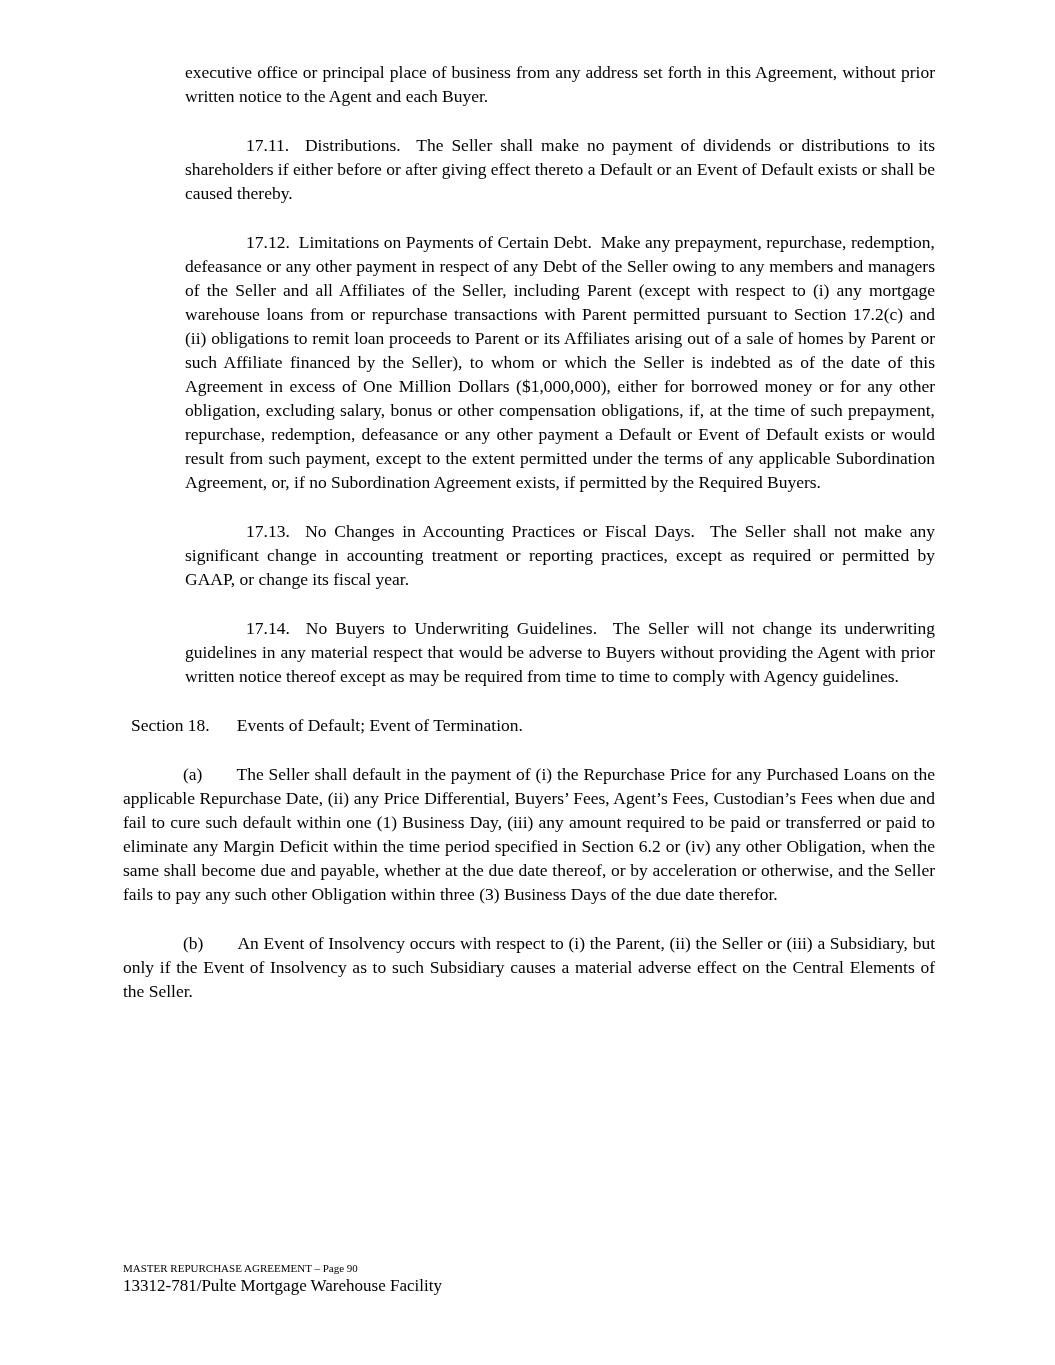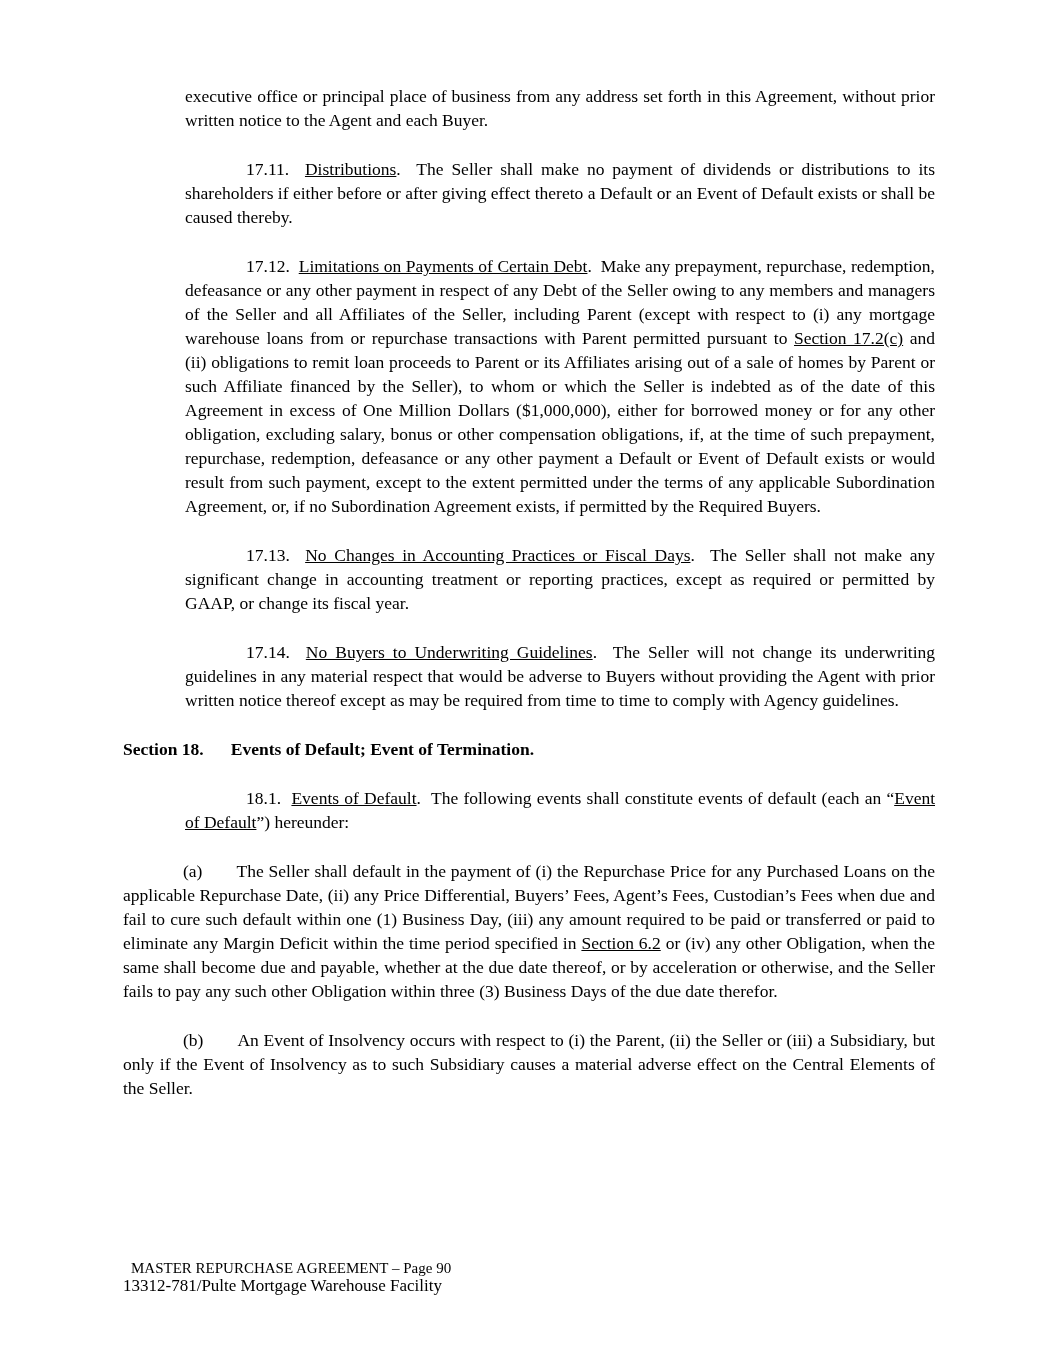--- a/index.html
+++ b/index.html
@@ -7,69 +7,68 @@
     padding: 0;
     background: #ffffff;
   }
   .page {
     position: relative;
     width: 1055px;
     height: 1365px;
     background: #ffffff;
     font-family: "Liberation Serif", serif;
     color: #000000;
-    padding: 84px 120px 0 123px;
+    padding: 60px 120px 0 123px;
     box-sizing: border-box;
     overflow: hidden;
   }
   .para {
     font-size: 17.5px;
     line-height: 24px;
     text-align: justify;
     margin: 0 0 25px 0;
   }
   .blk { margin-left: 62px; }        
   .fi  { text-indent: 61px; }        
   .sub { text-indent: 60px; }  
-  .ul  { text-decoration: underline; }
+  .ul  { }
   .heading {
-    font-weight: 700;
+    font-weight: 400;
     text-align: left;
-    margin-left: 0;
+    margin-left: 8px;
   }
   .tab  { display: inline-block; width: 34px; }
   .htab { display: inline-block; width: 27px; }
   .footer {
     position: absolute;
     left: 123px;
     top: 1258px;
     font-family: "Liberation Serif", serif;
     color: #000000;
   }
-  .footer-line1 { font-size: 15px; line-height: 20px; margin-left: 8px; }
+  .footer-line1 { font-size: 11px; line-height: 20px; }
   .footer-line2 { font-size: 17px; line-height: 15px; }
 </style>
 </head>
 <body>
 
 <div class="page">
 
   <p class="para blk"><span>executive office or principal place of business from any address set forth in this Agreement, without prior written notice to the Agent and each Buyer.</span></p>
 
   <p class="para blk fi"><span>17.11.&nbsp; </span><span class="ul">Distributions</span><span>.&nbsp; The Seller shall make no payment of dividends or distributions to its shareholders if either before or after giving effect thereto a Default or an Event of Default exists or shall be caused thereby.</span></p>
 
   <p class="para blk fi"><span>17.12.&nbsp; </span><span class="ul">Limitations on Payments of Certain Debt</span><span>.&nbsp; Make any prepayment, repurchase, redemption, defeasance or any other payment in respect of any Debt of the Seller owing to any members and managers of the Seller and all Affiliates of the Seller, including Parent (except with respect to (i)&nbsp;any mortgage warehouse loans from or repurchase transactions with Parent permitted pursuant to </span><span class="ul">Section 17.2(c)</span><span> and (ii)&nbsp;obligations to remit loan proceeds to Parent or its Affiliates arising out of a sale of homes by Parent or such Affiliate financed by the Seller), to whom or which the Seller is indebted as of the date of this Agreement in excess of One Million Dollars ($1,000,000), either for borrowed money or for any other obligation, excluding salary, bonus or other compensation obligations, if, at the time of such prepayment, repurchase, redemption, defeasance or any other payment a Default or Event of Default exists or would result from such payment, except to the extent permitted under the terms of any applicable Subordination Agreement, or, if no Subordination Agreement exists, if permitted by the Required Buyers.</span></p>
 
   <p class="para blk fi"><span>17.13.&nbsp; </span><span class="ul">No Changes in Accounting Practices or Fiscal Days</span><span>.&nbsp; The Seller shall not make any significant change in accounting treatment or reporting practices, except as required or permitted by GAAP, or change its fiscal year.</span></p>
 
   <p class="para blk fi"><span>17.14.&nbsp; </span><span class="ul">No Buyers to Underwriting Guidelines</span><span>.&nbsp; The Seller will not change its underwriting guidelines in any material respect that would be adverse to Buyers without providing the Agent with prior written notice thereof except as may be required from time to time to comply with Agency guidelines.</span></p>
 
   <p class="para heading"><span>Section 18.</span><span class="htab"></span><span>Events of Default; Event of Termination.</span></p>
 
-  <p class="para blk fi"><span>18.1.&nbsp; </span><span class="ul">Events of Default</span><span>.&nbsp; The following events shall constitute events of default (each an “</span><span class="ul">Event of Default</span><span>”) hereunder:</span></p>
 
   <p class="para sub"><span>(a)</span><span class="tab"></span><span>The Seller shall default in the payment of (i)&nbsp;the Repurchase Price for any Purchased Loans on the applicable Repurchase Date, (ii)&nbsp;any Price Differential, Buyers’ Fees, Agent’s Fees, Custodian’s Fees when due and fail to cure such default within one (1) Business Day, (iii)&nbsp;any amount required to be paid or transferred or paid to eliminate any Margin Deficit within the time period specified in </span><span class="ul">Section 6.2</span><span> or (iv)&nbsp;any other Obligation, when the same shall become due and payable, whether at the due date thereof, or by acceleration or otherwise, and the Seller fails to pay any such other Obligation within three (3) Business Days of the due date therefor.</span></p>
 
   <p class="para sub"><span>(b)</span><span class="tab"></span><span>An Event of Insolvency occurs with respect to (i)&nbsp;the Parent, (ii)&nbsp;the Seller or (iii)&nbsp;a Subsidiary, but only if the Event of Insolvency as to such Subsidiary causes a material adverse effect on the Central Elements of the Seller.</span></p>
 
   <div class="footer">
     <div class="footer-line1">MASTER REPURCHASE AGREEMENT – Page 90</div>
     <div class="footer-line2">13312-781/Pulte Mortgage Warehouse Facility</div>
   </div>
 

